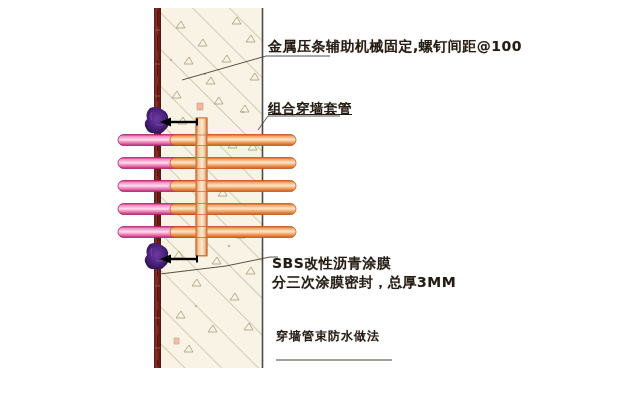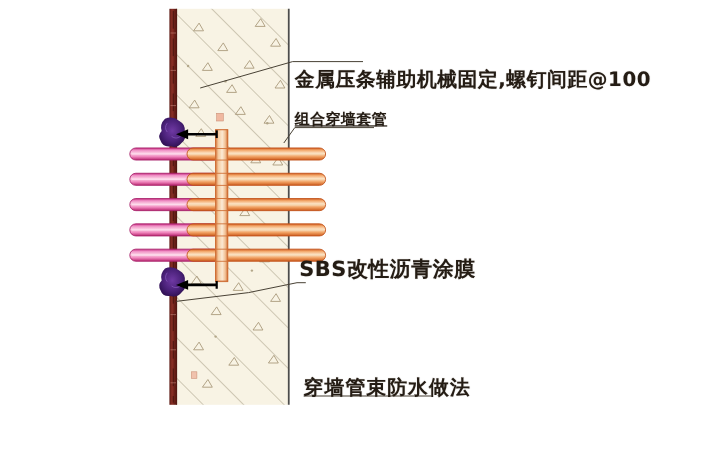--- a/index.html
+++ b/index.html
@@ -11,26 +11,26 @@
   #stage{position:absolute;left:0;top:0;width:640px;height:414px;}
   #stage svg{display:block;}
   .lbl{
     position:absolute;
     color:#241c14;
     font-weight:700;
     letter-spacing:0.5px;
     white-space:nowrap;
     text-shadow:0 0 1px rgba(60,45,30,.35);
   }
-  #label-metal-strip{left:268px;top:60px;font-size:18px;}
+  #label-metal-strip{left:268px;top:38px;font-size:14px;}
   #label-sleeve{left:268px;top:100px;font-size:13.5px;text-decoration:underline;}
-  #label-sbs-wrap{left:272px;top:236px;font-size:19px;line-height:19px;}
+  #label-sbs-wrap{left:272px;top:254px;font-size:14px;line-height:19px;}
   #label-sbs-l1{display:block;}
   #label-sbs-l2{display:block;}
-  #label-title{left:276px;top:340px;font-size:18px;letter-spacing:1px;}
+  #label-title{left:276px;top:328px;font-size:12px;letter-spacing:1px;}
 </style>
 </head>
 <body>
 
 <div id="stage">
 <svg width="640" height="414" viewBox="0 0 640 414" xmlns="http://www.w3.org/2000/svg">
   <defs>
 
     <pattern id="wallHatch" width="26" height="26" patternUnits="userSpaceOnUse" patternTransform="rotate(-45)">
       <rect width="26" height="26" fill="#f8f3e4"></rect>
@@ -226,15 +226,16 @@
 
 </svg>
 </div>
 
 <div class="lbl" id="label-metal-strip">金属压条辅助机械固定,螺钉间距@100</div>
 
 <div class="lbl" id="label-sleeve">组合穿墙套管</div>
 
 <div class="lbl" id="label-sbs-wrap">
   <span id="label-sbs-l1">SBS改性沥青涂膜</span>
+  <span id="label-sbs-l2">分三次涂膜密封，总厚3MM</span>
 </div>
 
 <div class="lbl" id="label-title">穿墙管束防水做法</div>
 
 </body></html>

